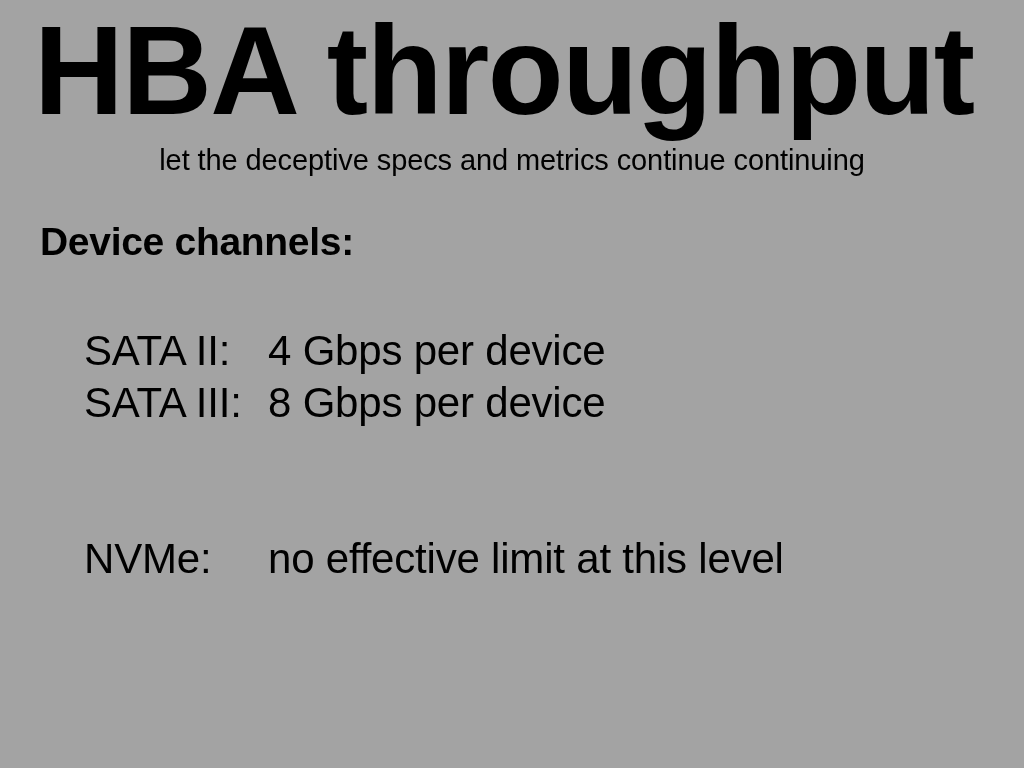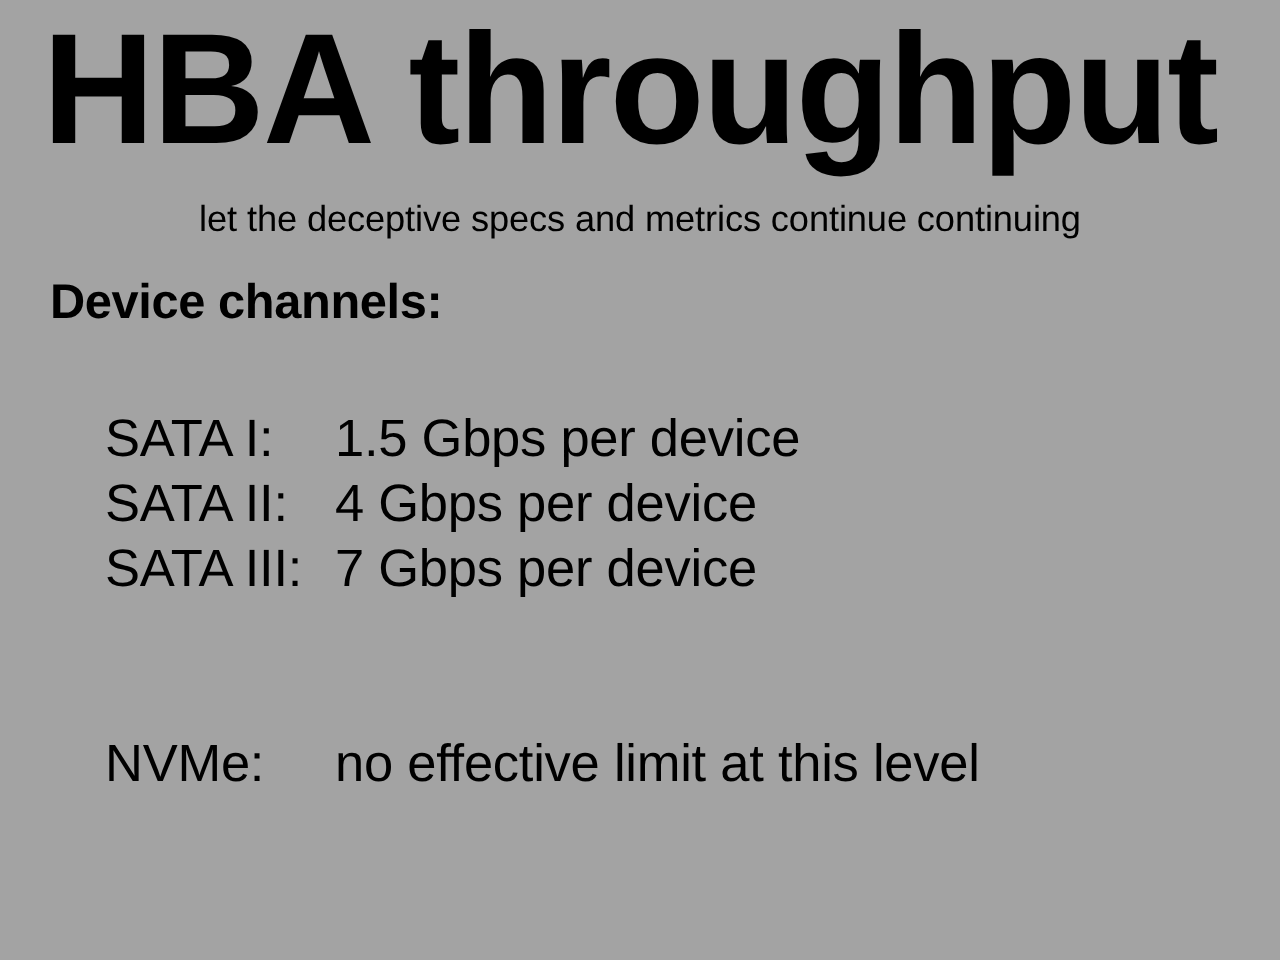--- a/index.html
+++ b/index.html
@@ -32,21 +32,21 @@
     font-weight: bold;
     line-height: 1.0;
     letter-spacing: -1.5px;
     white-space: nowrap;
     transform: scaleX(0.985);
     transform-origin: left top;
   }
   .subtitle {
     position: absolute;
     left: 0;
-    top: 162px;
+    top: 146px;
     width: 1024px;
     text-align: center;
     font-size: 29px;
     font-weight: normal;
     line-height: 1.0;
     letter-spacing: -0.1px;
     white-space: nowrap;
   }
 
   
@@ -94,30 +94,27 @@
 <div class="slide">
 
   <div class="title">HBA throughput</div>
 
   <div class="subtitle">let the deceptive specs and metrics continue continuing</div>
 
   <div class="heading">Device channels:</div>
 
   <div class="body-block">
 
-    <div class="row">
-      <span class="label">SATA I:</span><span class="value">1.5 Gbps per device</span>
-    </div>
 
     <div class="row">
       <span class="label">SATA II:</span><span class="value">4 Gbps per device</span>
     </div>
 
     <div class="row">
-      <span class="label">SATA III:</span><span class="value">7 Gbps per device</span>
+      <span class="label">SATA III:</span><span class="value">8 Gbps per device</span>
     </div>
 
     <div class="row spacer">
       <span class="label"></span><span class="value"></span>
     </div>
 
 
     <div class="row spacer">
       <span class="label"></span><span class="value"></span>
     </div>

